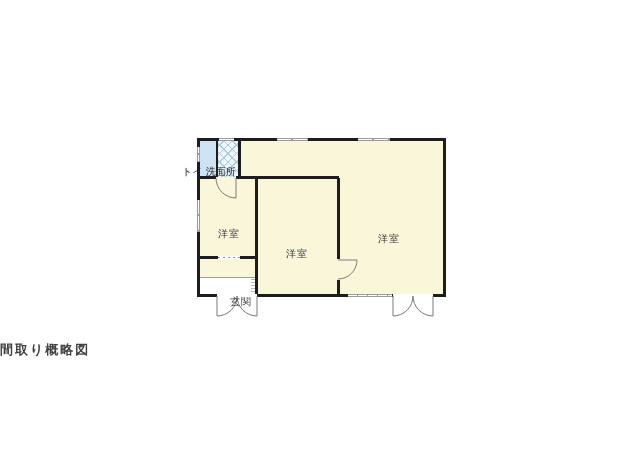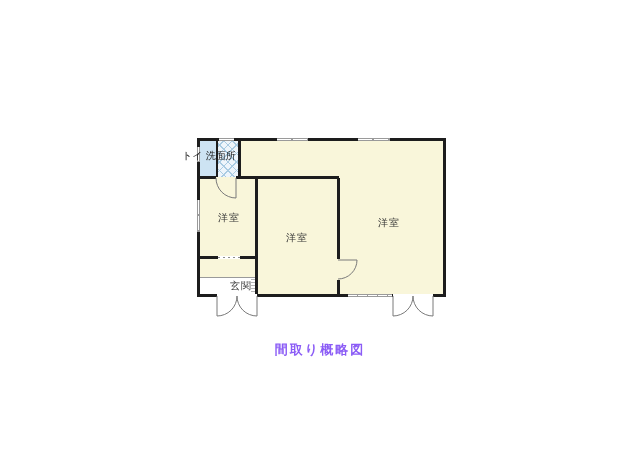--- a/index.html
+++ b/index.html
@@ -52,30 +52,30 @@
   .win-left-toilet{left:197px;top:147px;height:15px;
     background:#fff repeating-linear-gradient(180deg,transparent 0 6px,#9a9a9a 6px 8px);}
   .win-left-room{left:197px;top:200px;height:32px;
     background:#fff repeating-linear-gradient(180deg,transparent 0 14px,#9a9a9a 14px 16px);}
   .door-gap{position:absolute;height:3px;background:#ffffff;}
   .gap-entrance{left:217px;top:294px;width:40px;}
   .gap-right-door{left:393px;top:294px;width:40px;}
   .doors-svg{left:0;top:0;width:640px;height:452px;pointer-events:none;}
   .room-label{
     position:absolute;color:#333333;font-size:10px;letter-spacing:1px;
-    white-space:nowrap;line-height:12px;
+    white-space:nowrap;line-height:12px;margin-top:16px;
   }
   .lbl-toilet{left:182px;top:150px;font-size:10px;letter-spacing:0;color:#222;}
   .lbl-room-left{left:218px;top:212px;}
   .lbl-room-center{left:286px;top:232px;}
   .lbl-room-right{left:378px;top:217px;}
   .lbl-entrance{left:230px;top:280px;}
   .caption{
-    position:absolute;left:0;top:341px;width:640px;text-align:center;
-    color:#8b5cf6;font-size:13px;font-weight:bold;letter-spacing:2px;
+    position:absolute;left:0;top:341px;width:640px;
+    color:#404040;font-size:13px;font-weight:bold;letter-spacing:2px;
   }
 </style>
 </head>
 <body>
 
 <div id="canvas">
 
   <div class="abs plan-shell"></div>
 
   <div class="fill toilet"></div>

